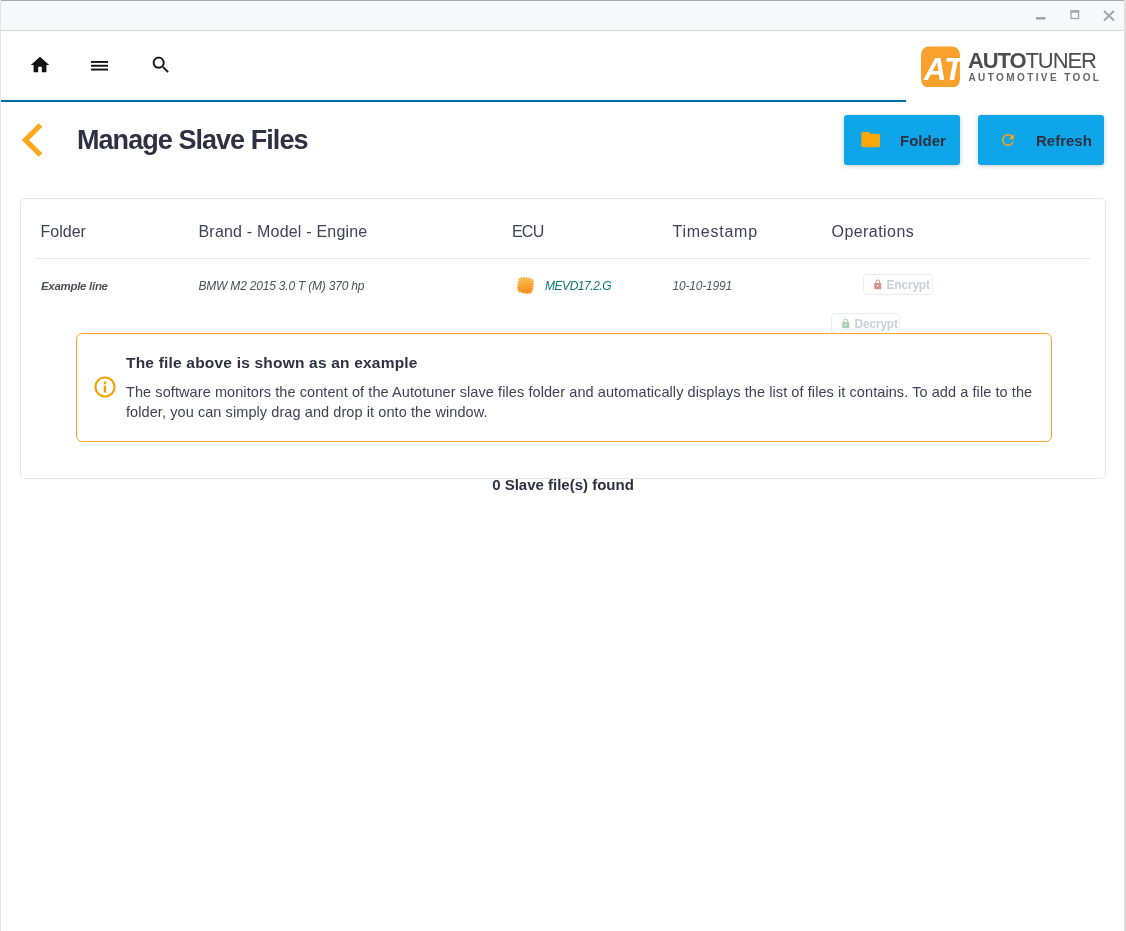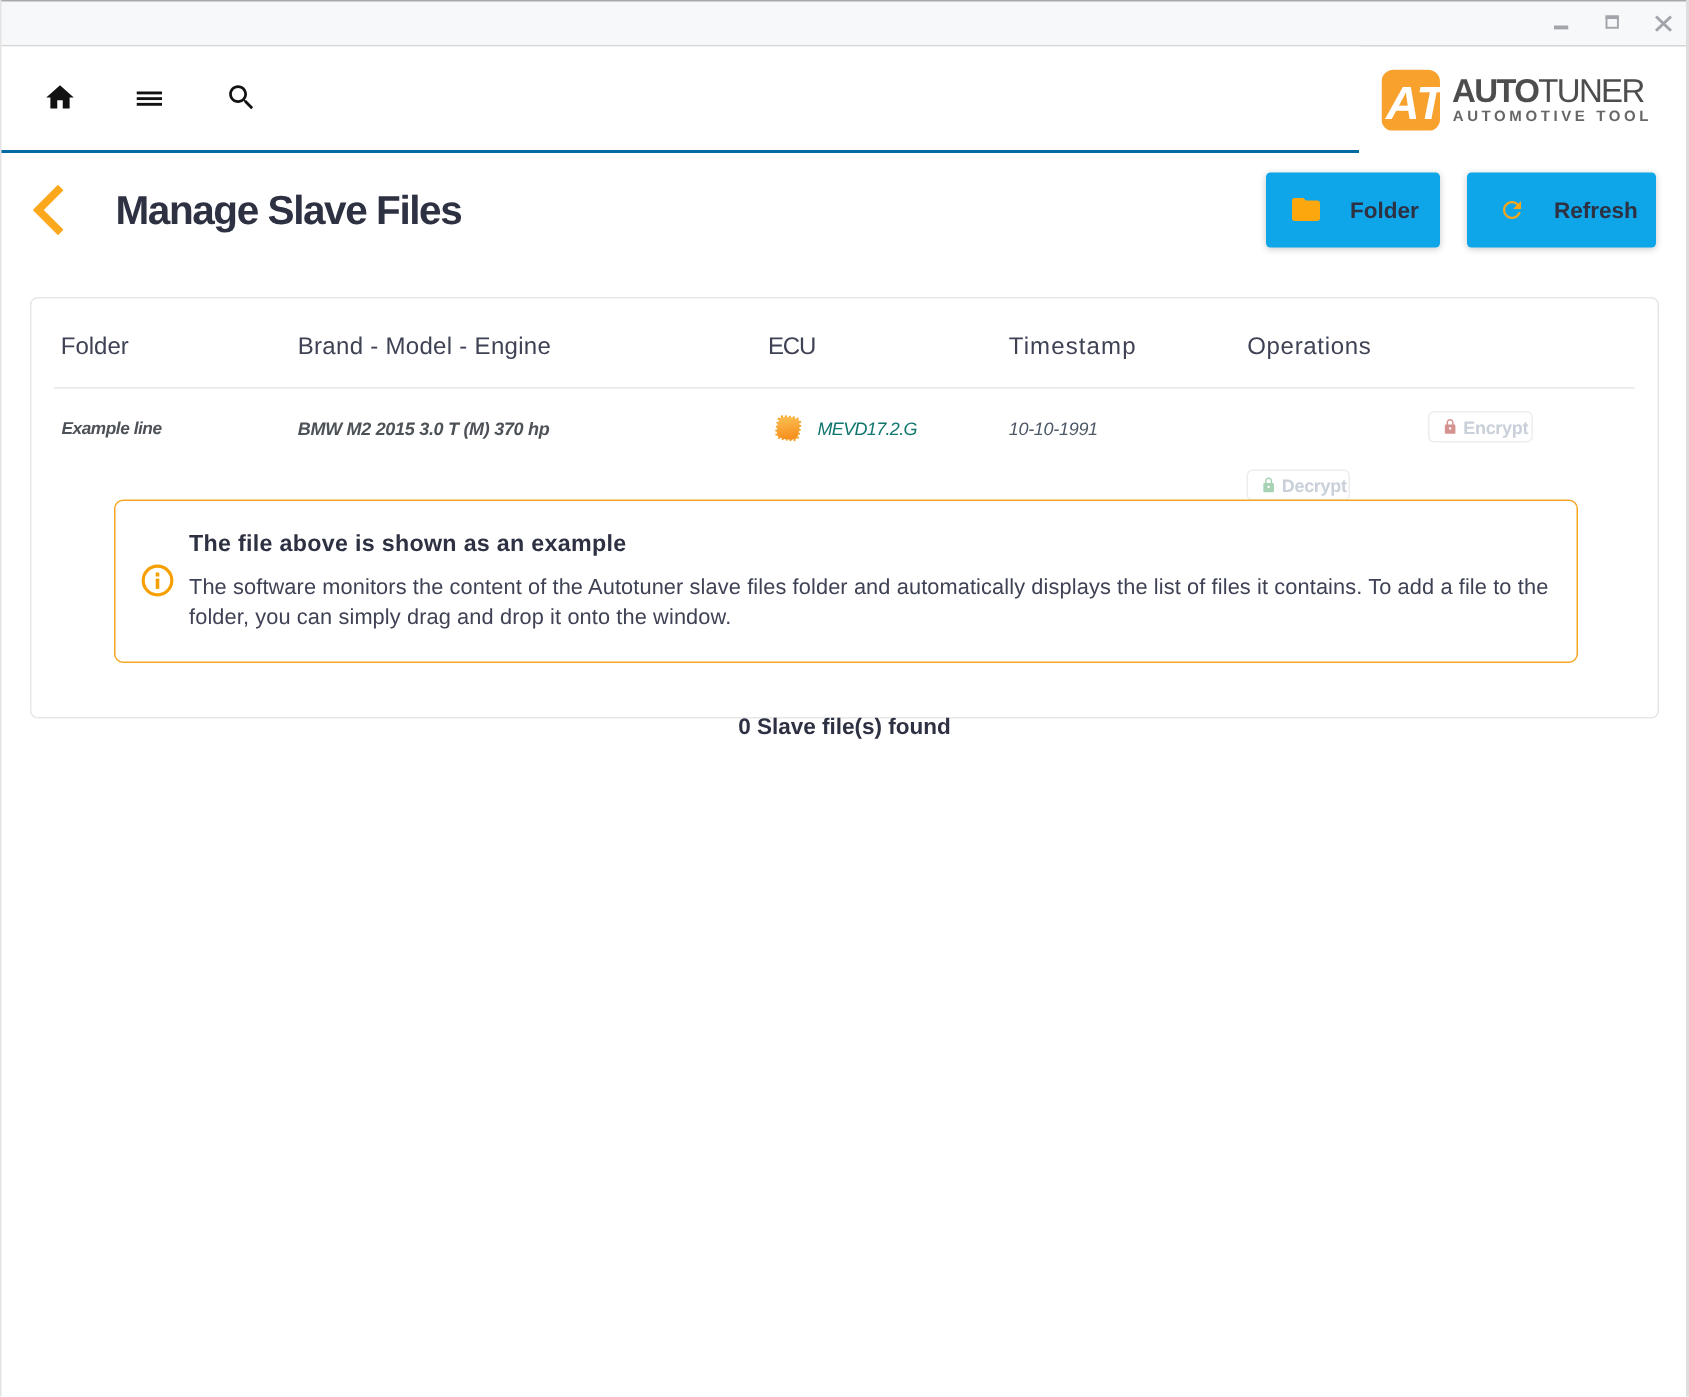--- a/index.html
+++ b/index.html
@@ -93,21 +93,21 @@
 
   <div class="card">
     <div class="th" style="left:19.5px">Folder</div>
     <div class="th" style="left:177.5px; letter-spacing:0.2px;">Brand - Model - Engine</div>
     <div class="th" style="left:491px; letter-spacing:-0.8px;">ECU</div>
     <div class="th" style="left:810.5px; letter-spacing:0.45px;">Operations</div>
     <div class="th" style="left:651.5px; letter-spacing:0.75px;">Timestamp</div>
     <div class="hdrline"></div>
 
     <div class="rowtxt" style="left:20px; top:80.5px; font-size:11.5px; font-weight:bold; letter-spacing:-0.3px;">Example line</div>
-    <div class="rowtxt" style="left:177.5px; top:80px; font-size:12px; letter-spacing:-0.2px;font-weight:bold;">BMW M2 2015 3.0 T (M) 370 hp</div>
+    <div class="rowtxt" style="left:177.5px; top:80px; font-size:12px; letter-spacing:-0.2px;">BMW M2 2015 3.0 T (M) 370 hp</div>
     <svg style="position:absolute; left:494px; top:75.5px;" width="21" height="21" viewBox="0 0 24 24">
       <defs>
         <linearGradient id="chipg" x1="0" y1="0" x2="0.3" y2="1">
           <stop offset="0" stop-color="#fcc254"></stop>
           <stop offset="1" stop-color="#f59120"></stop>
         </linearGradient>
       </defs>
       <g transform="rotate(8 12 12)">
         <g stroke="#f6a530" stroke-width="1.5">
           <line x1="6" y1="3" x2="6" y2="21"></line>
@@ -126,21 +126,21 @@
     </svg>
     <div class="rowtxt" style="left:524px; top:79.5px; font-size:12px; letter-spacing:-0.45px; color:#0f766e;">MEVD17.2.G</div>
     <div class="rowtxt" style="left:651.5px; top:79.5px; font-size:12px; letter-spacing:-0.2px; color:#4d5866;">10-10-1991</div>
 
     <div class="opbtn" style="left:810px; width:69px;margin-top:39px;">
       <svg width="9.5" height="11" viewBox="0 0 24 28" fill="#a7d2b4">
         <path d="M19 10h-1V7c0-3.3-2.7-6-6-6S6 3.7 6 7v3H5c-1.1 0-2 .9-2 2v12c0 1.1.9 2 2 2h14c1.1 0 2-.9 2-2V12c0-1.1-.9-2-2-2zm-7 9c-1.1 0-2-.9-2-2s.9-2 2-2 2 .9 2 2-.9 2-2 2zM8.5 10V7c0-1.9 1.6-3.5 3.5-3.5s3.5 1.6 3.5 3.5v3h-7z"></path>
       </svg>
       <span>Decrypt</span>
     </div>
-    <div class="opbtn" style="left:931px; width:70px;">
+    <div class="opbtn" style="left:842px; width:70px;">
       <svg width="9.5" height="11" viewBox="0 0 24 28" fill="#d5928e">
         <path d="M19 10h-1V7c0-3.3-2.7-6-6-6S6 3.7 6 7v3H5c-1.1 0-2 .9-2 2v12c0 1.1.9 2 2 2h14c1.1 0 2-.9 2-2V12c0-1.1-.9-2-2-2zm-7 9c-1.1 0-2-.9-2-2s.9-2 2-2 2 .9 2 2-.9 2-2 2zM8.5 10V7c0-1.9 1.6-3.5 3.5-3.5s3.5 1.6 3.5 3.5v3h-7z"></path>
       </svg>
       <span>Encrypt</span>
     </div>
 
     <div class="infobox">
       <svg style="position:absolute; left:17.5px; top:42.5px;" width="22" height="22" viewBox="0 0 24 24">
         <circle cx="12" cy="12" r="10.4" fill="none" stroke="#f5a000" stroke-width="2.3"></circle>
         <rect x="10.7" y="6.2" width="2.6" height="2.9" fill="#f5a000"></rect>

